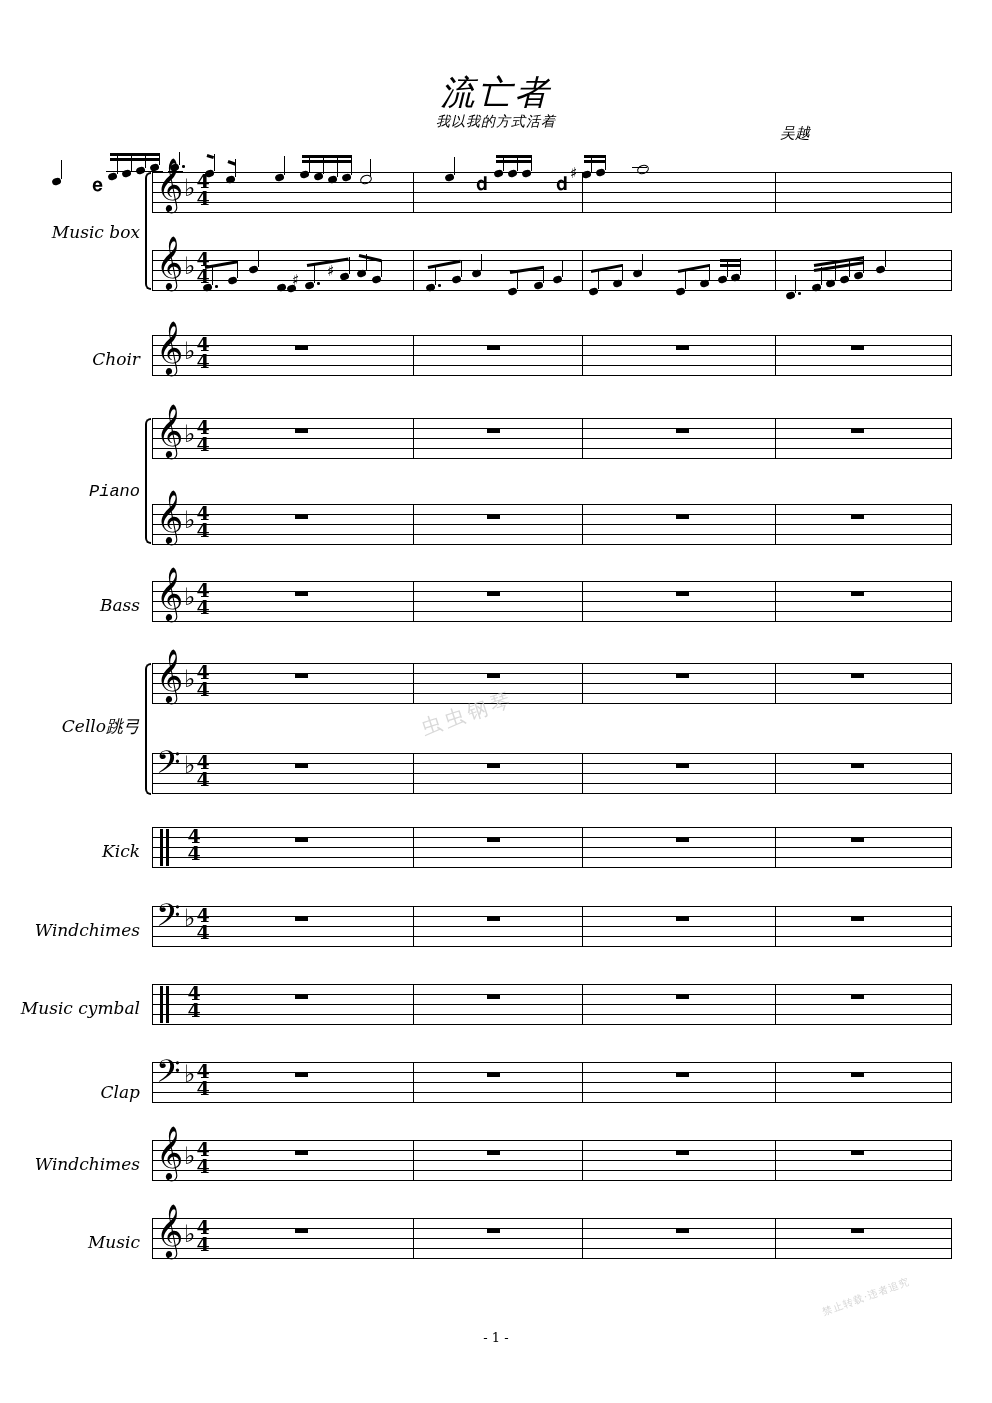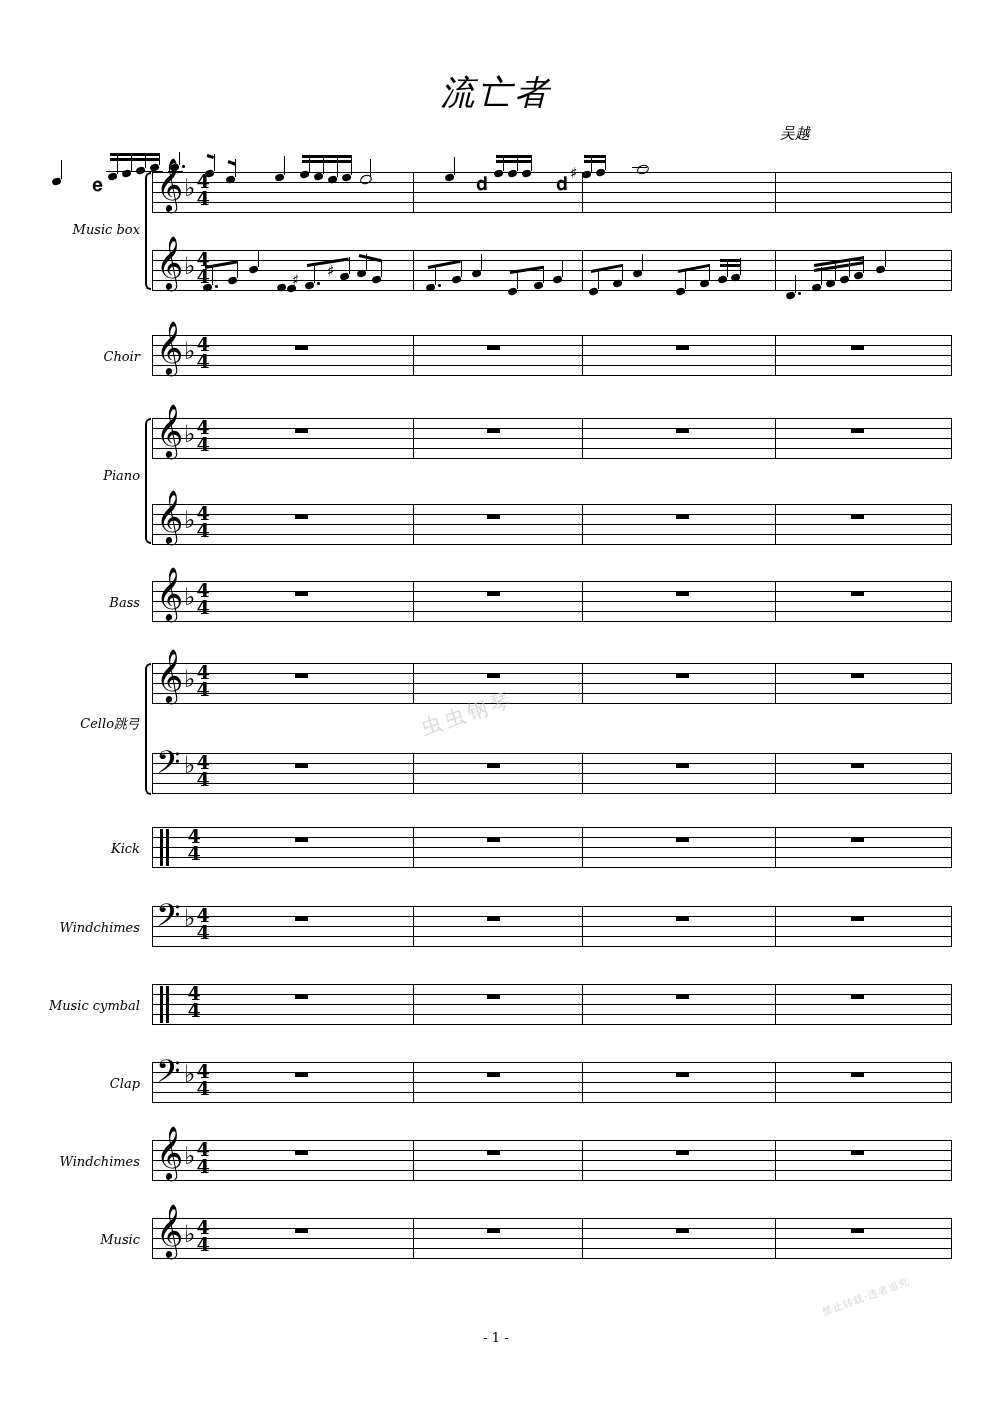--- a/index.html
+++ b/index.html
@@ -70,21 +70,21 @@
 
   
   .instr-group {
     position: absolute;
     left: 0;
     width: 992px;
   }
   .instr-label {
     position: absolute;
     text-align: right;
-    font-size: 13px;
+    font-size: 17px;
     font-family: "DejaVu Serif", serif;
     font-style: italic;
     width: 130px;
     left: 10px;
   }
   .staff {
     position: absolute;
     left: 152px;
     width: 800px;
     height: 40px;
@@ -269,20 +269,21 @@
     text-align: center;
     font-size: 13px;
     font-family: "DejaVu Serif", serif;
   }
 </style>
 </head>
 <body>
 
 <div id="score-header">
   <div id="score-title">流亡者</div>
+  <div id="score-subtitle-1">我以我的方式活着</div>
   <div id="score-composer">吴越</div>
 </div>
 
 <div id="score-body">
 
   <div class="instr-group" style="top:172px;height:130px;">
     <div class="instr-label" style="top:50px;">Music box</div>
     <div class="brace" style="top:0px;height:118px;"></div>
 
     <div class="staff" style="top:0px;">
@@ -501,21 +502,21 @@
       <span>4</span>
       <span>4</span>
     </div>
     <div class="rest-whole" style="left:295px;top:10px;"></div>
     <div class="rest-whole" style="left:487px;top:10px;"></div>
     <div class="rest-whole" style="left:676px;top:10px;"></div>
     <div class="rest-whole" style="left:851px;top:10px;"></div>
   </div>
 
   <div class="instr-group" style="top:418px;height:130px;">
-    <div class="instr-label" style="top:50px;">Piano</div>
+    <div class="instr-label" style="top:64px;font-family:Liberation Mono, monospace;">Piano</div>
     <div class="brace" style="top:0px;height:126px;"></div>
 
     <div class="staff" style="top:0px;">
       <div class="line l0"></div>
         <div class="line l1"></div>
         <div class="line l2"></div>
         <div class="line l3"></div>
         <div class="line l4"></div>
       <div class="barline" style="left:0px;"></div>
       <div class="barline" style="left:261px;"></div>
@@ -711,21 +712,21 @@
       <span>4</span>
       <span>4</span>
     </div>
     <div class="rest-whole" style="left:295px;top:10px;"></div>
     <div class="rest-whole" style="left:487px;top:10px;"></div>
     <div class="rest-whole" style="left:676px;top:10px;"></div>
     <div class="rest-whole" style="left:851px;top:10px;"></div>
   </div>
 
   <div class="instr-group" style="top:1062px;height:46px;">
-    <div class="instr-label" style="top:14px;">Clap</div>
+    <div class="instr-label" style="top:20px;">Clap</div>
     <div class="staff" style="top:0px;">
       <div class="line l0"></div>
         <div class="line l1"></div>
         <div class="line l2"></div>
         <div class="line l3"></div>
         <div class="line l4"></div>
       <div class="barline" style="left:0px;"></div>
       <div class="barline" style="left:261px;"></div>
       <div class="barline" style="left:430px;"></div>
       <div class="barline" style="left:623px;"></div>

